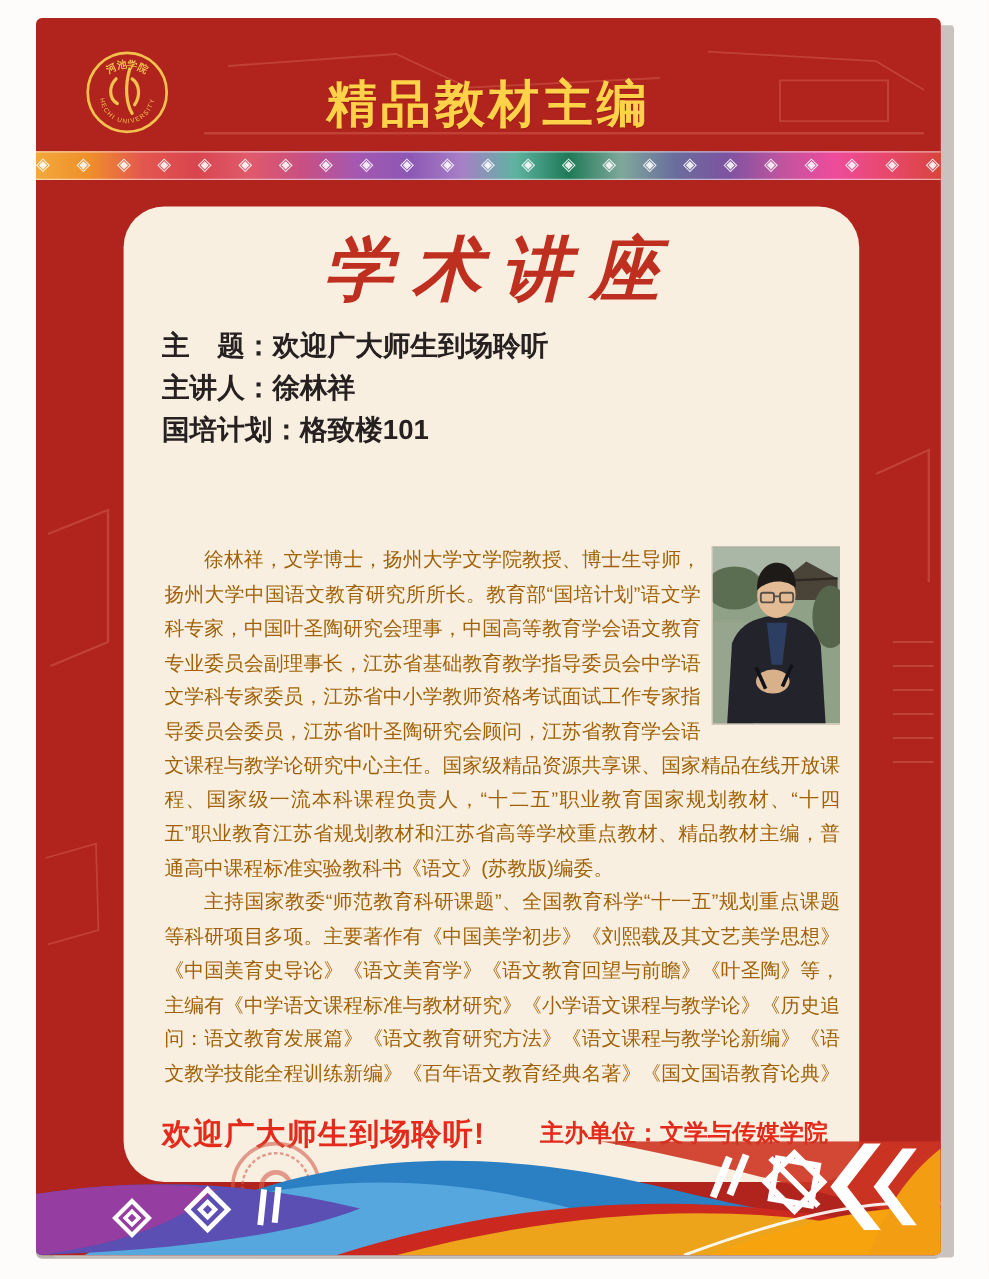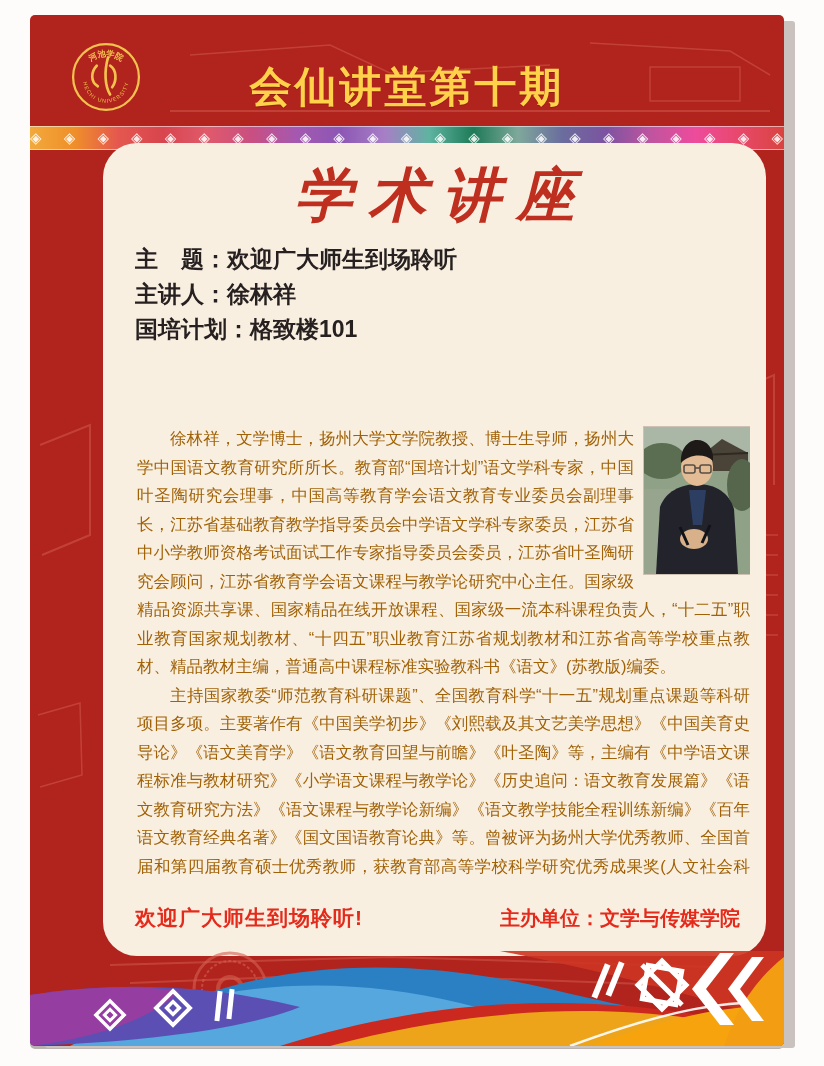--- a/index.html
+++ b/index.html
@@ -26,21 +26,21 @@
   
   .ribbon{position:absolute;top:111px;left:0;width:754px;height:22px;
     border-top:1px solid rgba(255,255,255,.55);border-bottom:1px solid rgba(255,255,255,.55);}
   .ribbon-pattern{
     position:absolute;inset:0;overflow:hidden;white-space:nowrap;
     color:rgba(255,255,255,.88);font-size:15px;line-height:21px;letter-spacing:9px;
     text-align:center;
   }
   
   .card{
-    position:absolute;left:73px;top:128px;width:663px;height:813px;
+    position:absolute;left:73px;top:157px;width:613px;height:813px;
     background:#f9efe1;border-radius:34px;
   }
   .card-title{
     position:absolute;top:14px;left:0;right:0;text-align:center;
     font-family:"DejaVu Serif","Liberation Serif",serif;font-style:italic;font-weight:bold;
     font-size:58px;color:#bf2f1f;letter-spacing:16px;text-indent:16px;
   }
   .details{position:absolute;top:99px;left:32px;right:18px;}
   .detail-line{font-size:23px;font-weight:bold;color:#262120;line-height:35px;white-space:nowrap;}
   .bio{
@@ -49,21 +49,21 @@
   }
   .bio p{margin:0;text-indent:2em;}
   .photo{
     float:right;width:106px;height:147px;margin:3px 0 6px 10px;
     outline:1px solid rgba(120,110,95,.35);
   }
   .welcome-row{
     position:absolute;left:32px;right:26px;bottom:24px;
     display:flex;justify-content:space-between;align-items:center;
   }
-  .welcome{font-size:21px;font-weight:bold;color:#e42a1b;letter-spacing:1px;}
+  .welcome{font-size:25px;font-weight:bold;color:#e42a1b;letter-spacing:1px;}
   .organizer{font-size:20px;font-weight:bold;color:#e42a1b;}
   
   .decor{position:absolute;left:0;bottom:0;width:754px;height:95px;}
 </style>
 </head>
 <body>
 
 <div class="poster">
 
   <svg class="sketch" viewBox="0 0 754 1031">
@@ -93,21 +93,21 @@
       <path id="arcBot" d="M13,38 A22,22 0 0 0 57,38"></path>
     </defs>
     <text font-size="8" fill="#f3c14e" font-weight="bold">
       <textPath href="#arcTop" startOffset="50%" text-anchor="middle">河池学院</textPath>
     </text>
     <text font-size="5.2" fill="#f3c14e" letter-spacing="1">
       <textPath href="#arcBot" startOffset="50%" text-anchor="middle">HECHI UNIVERSITY</textPath>
     </text>
   </svg>
 
-  <div class="header-title">会仙讲堂第十期</div>
+  <div class="header-title">精品教材主编</div>
 
   <div class="ribbon" style="background: linear-gradient(90deg, rgb(242, 169, 59), rgb(239, 143, 42), rgb(228, 87, 79), rgb(216, 69, 78), rgb(224, 90, 107), rgb(201, 79, 130), rgb(165, 88, 176), rgb(140, 87, 180), rgb(167, 127, 198), rgb(95, 179, 161), rgb(30, 122, 87), rgb(127, 168, 155), rgb(106, 109, 157), rgb(125, 83, 160), rgb(192, 84, 159), rgb(238, 75, 155), rgb(232, 72, 107), rgb(216, 68, 63));">
     <div class="ribbon-pattern">◈ ◈ ◈ ◈ ◈ ◈ ◈ ◈ ◈ ◈ ◈ ◈ ◈ ◈ ◈ ◈ ◈ ◈ ◈ ◈ ◈ ◈ ◈ ◈ ◈ ◈ ◈ ◈ ◈ ◈ ◈ ◈ ◈ ◈ ◈ ◈ ◈ ◈ ◈ ◈ ◈ ◈ ◈ ◈ ◈ ◈ ◈ ◈ ◈ ◈ ◈ ◈ ◈ ◈ ◈ ◈ ◈ ◈ ◈ ◈ ◈ ◈ ◈ ◈ ◈ ◈ ◈ ◈ ◈ ◈ </div>
   </div>
 
   <div class="card">
     <div class="card-title">学术讲座</div>
 
     <div class="details">
       <div class="detail-line">

